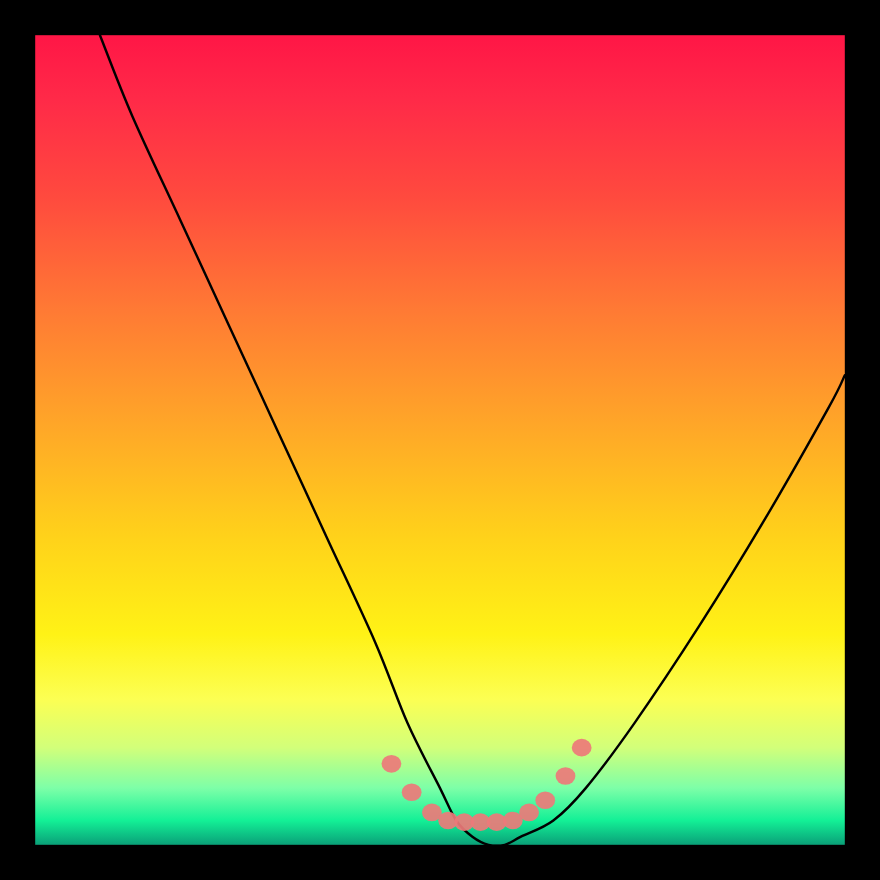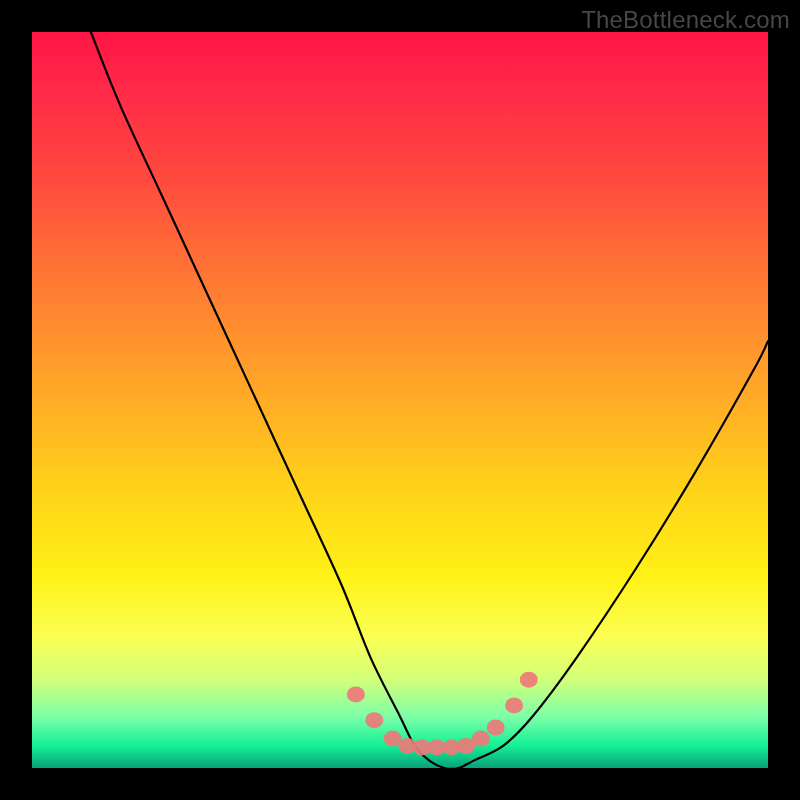--- a/index.html
+++ b/index.html
@@ -76,14 +76,13 @@
           <ellipse cx="404.80" cy="715.39" rx="9" ry="8" fill="#ed7a79" fill-opacity="0.92"></ellipse>
           <ellipse cx="419.52" cy="715.39" rx="9" ry="8" fill="#ed7a79" fill-opacity="0.92"></ellipse>
           <ellipse cx="434.24" cy="713.92" rx="9" ry="8" fill="#ed7a79" fill-opacity="0.92"></ellipse>
           <ellipse cx="448.96" cy="706.56" rx="9" ry="8" fill="#ed7a79" fill-opacity="0.92"></ellipse>
           <ellipse cx="463.68" cy="695.52" rx="9" ry="8" fill="#ed7a79" fill-opacity="0.92"></ellipse>
           <ellipse cx="482.08" cy="673.44" rx="9" ry="8" fill="#ed7a79" fill-opacity="0.92"></ellipse>
           <ellipse cx="496.80" cy="647.68" rx="9" ry="8" fill="#ed7a79" fill-opacity="0.92"></ellipse>
         </g>
     </svg>
   </div>
-  <div class="watermark">TheBottleneck.com</div>
 </div>
 
 </body></html>

